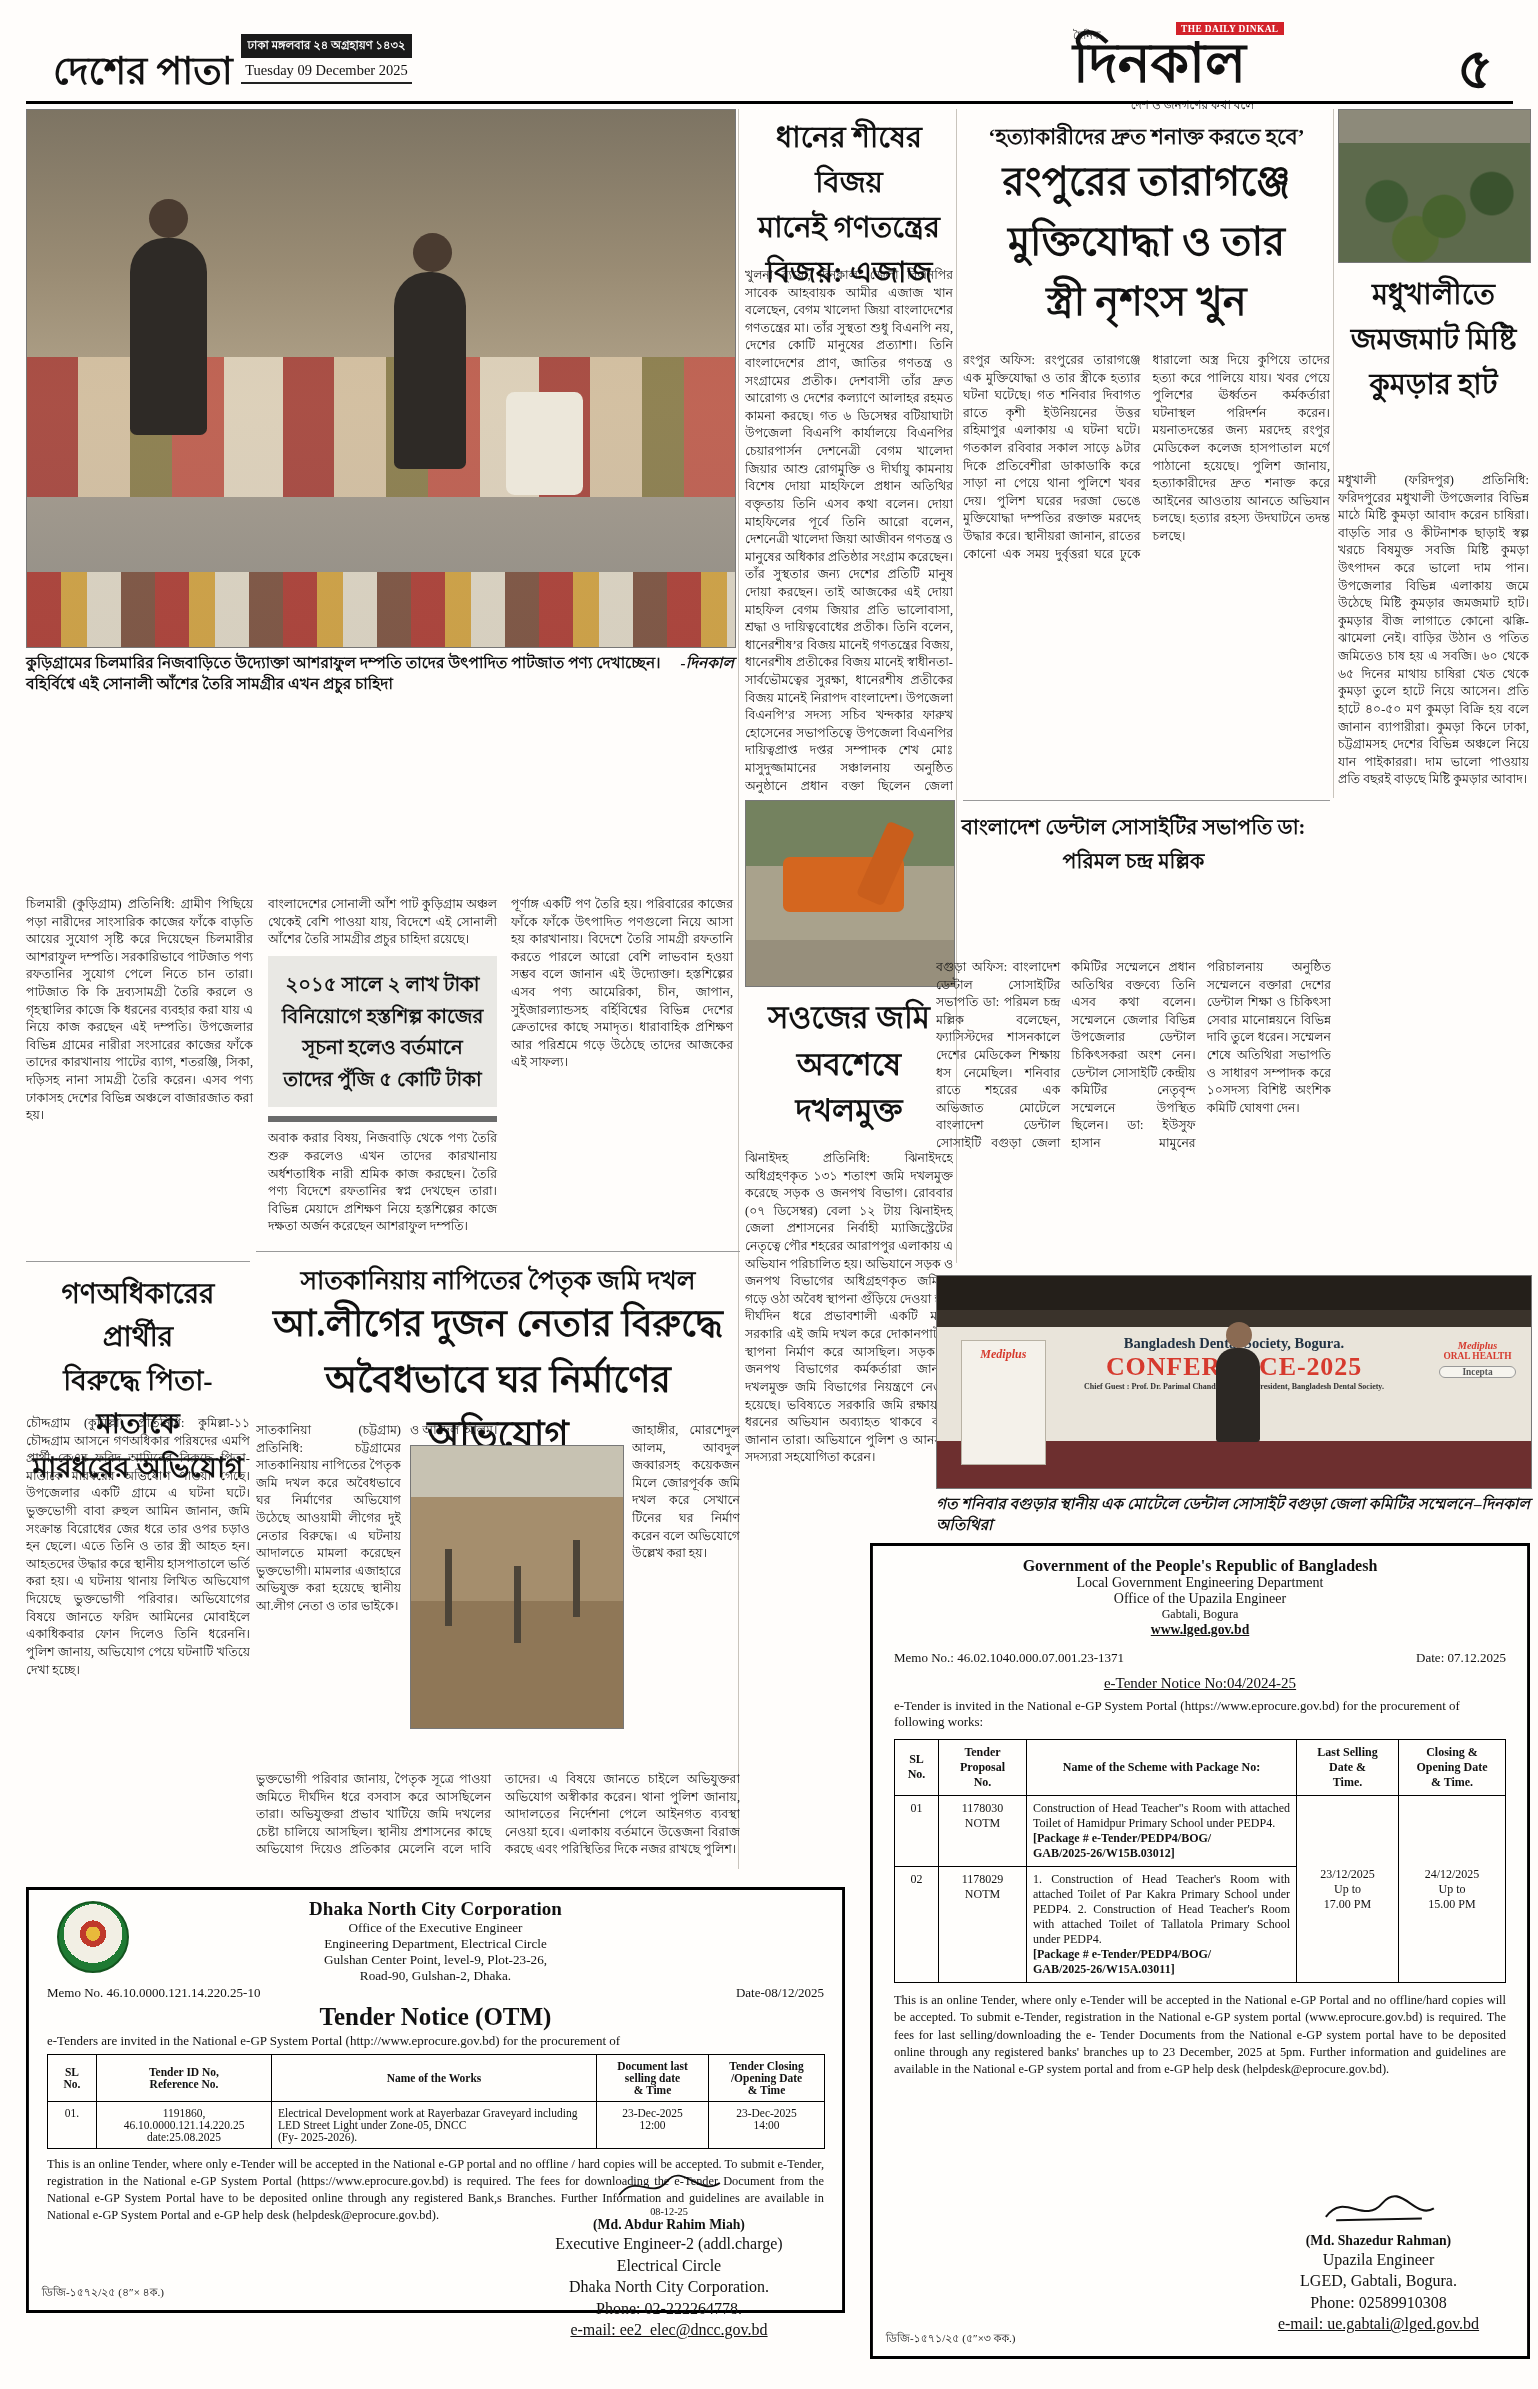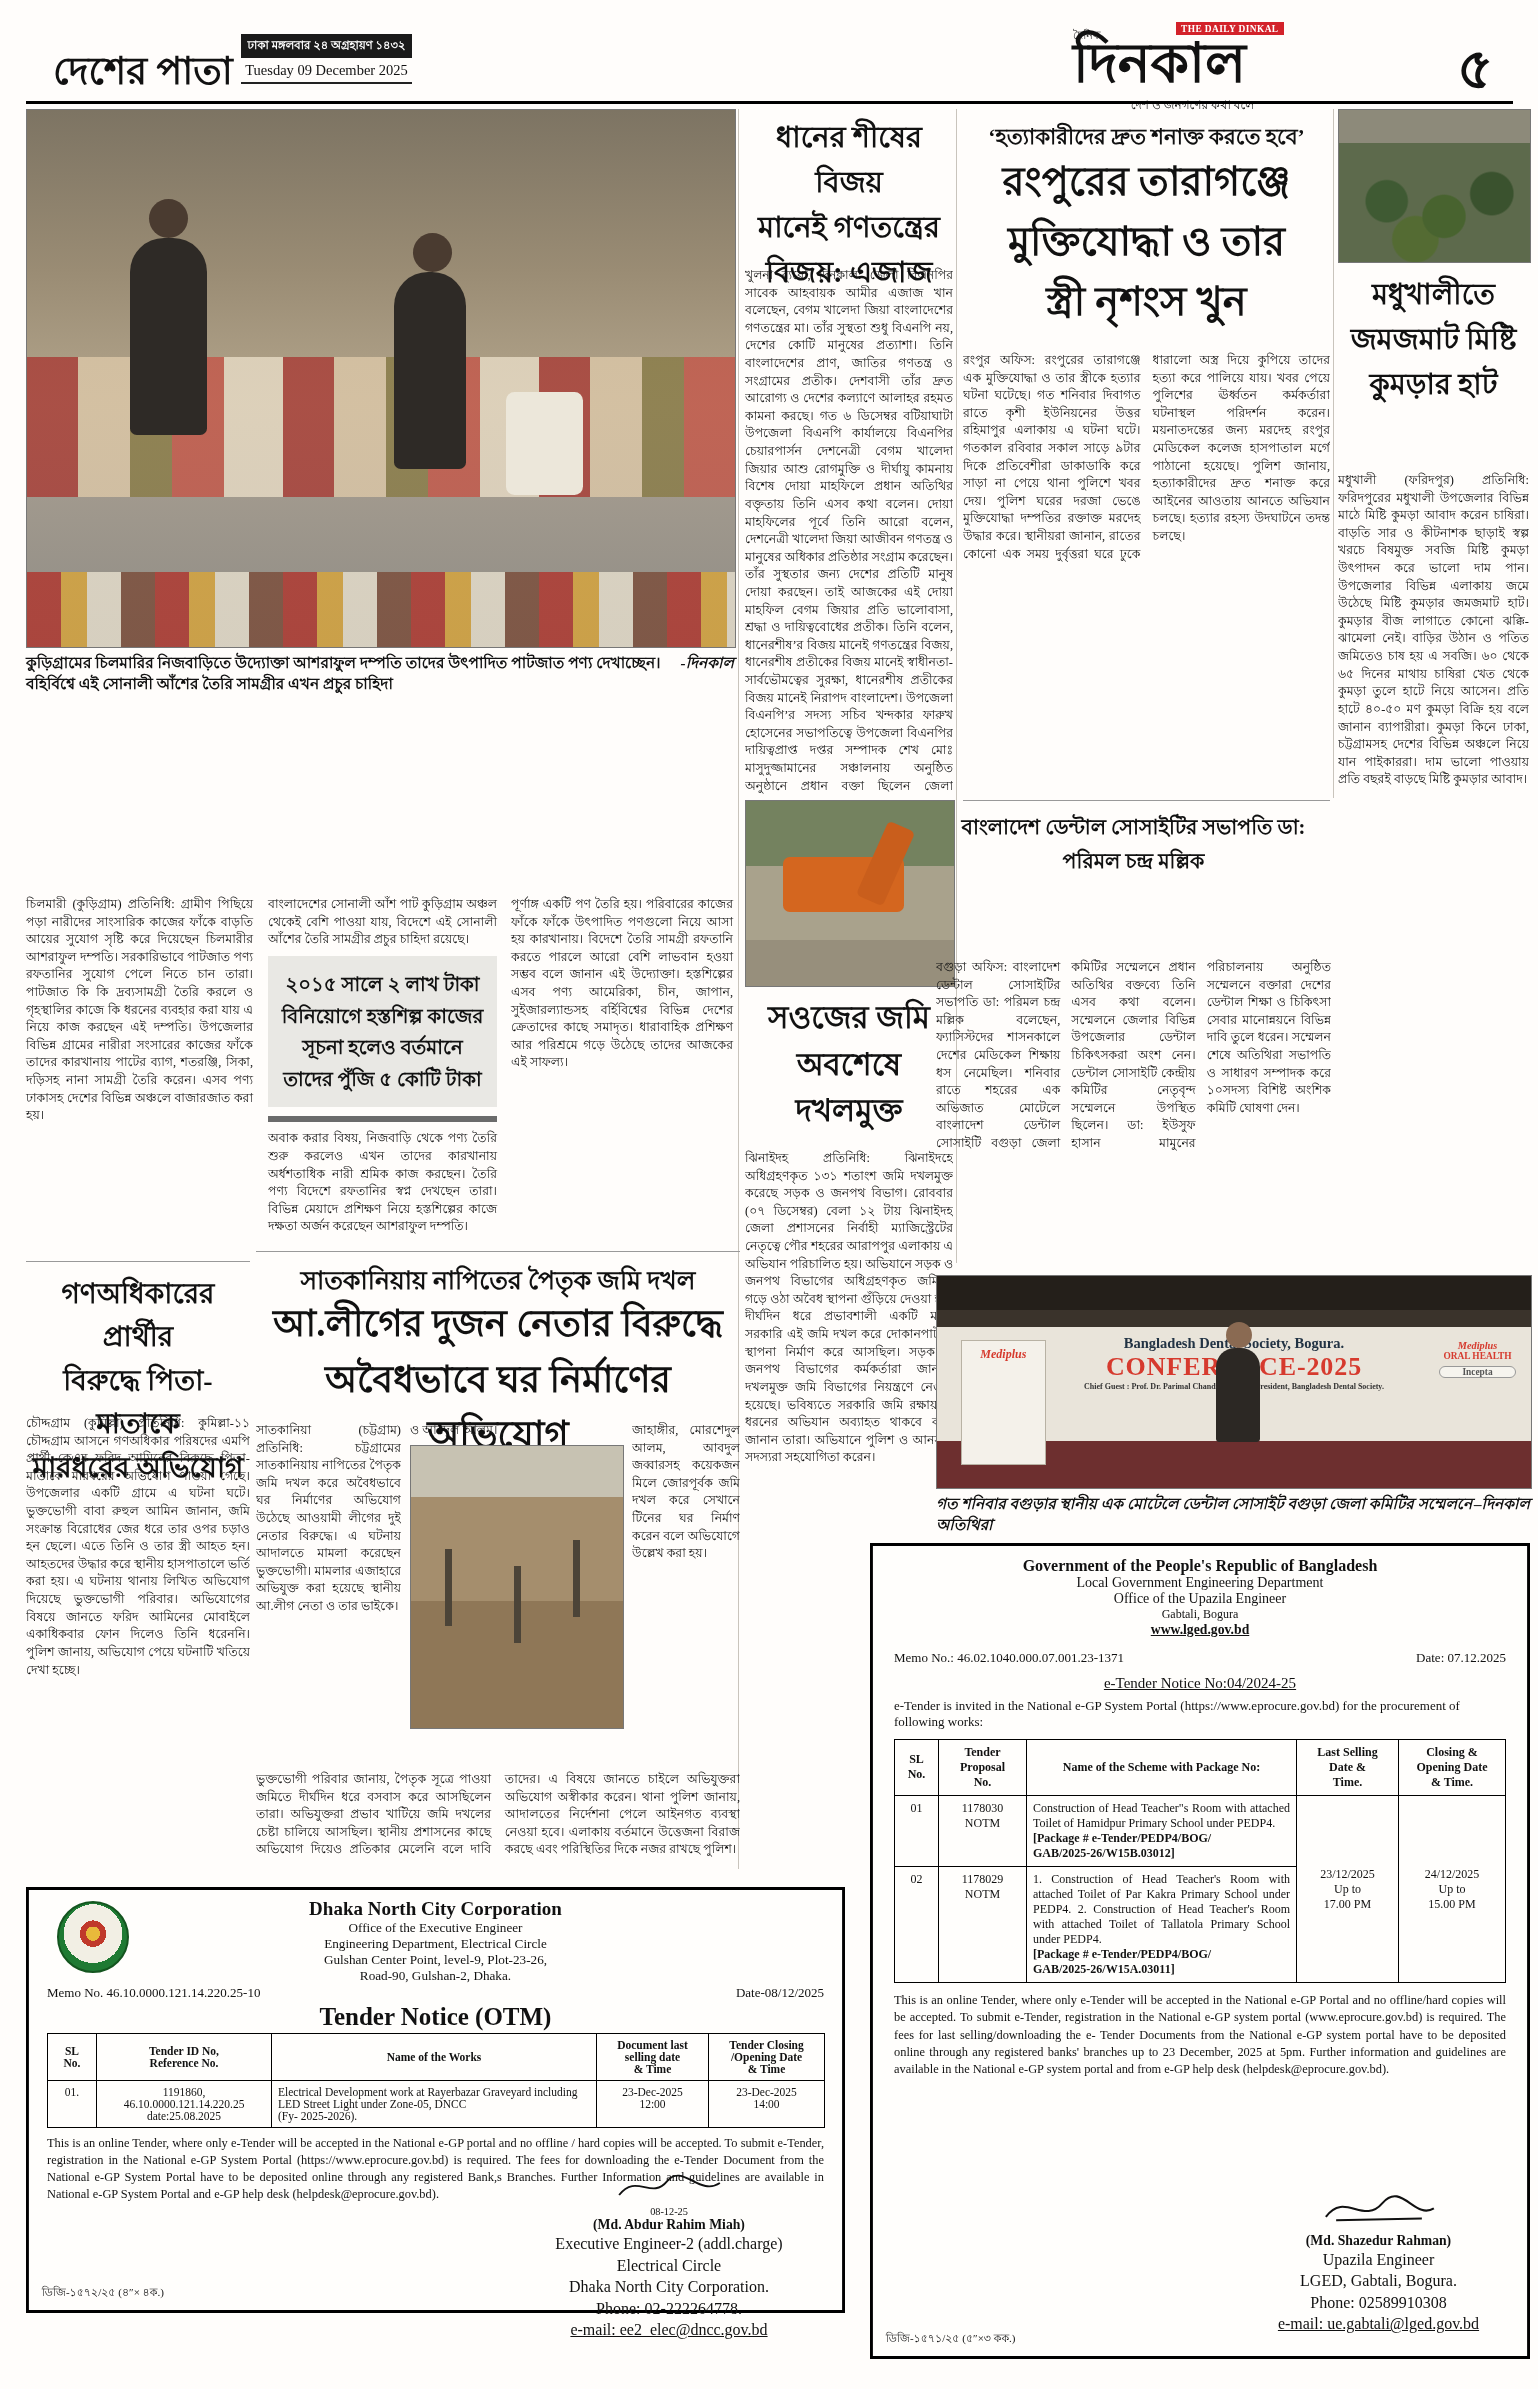--- a/index.html
+++ b/index.html
@@ -186,20 +186,21 @@
       <div style="font-size:13.2px;">Office of the Executive Engineer</div>
       <div style="font-size:13.2px;">Engineering Department, Electrical Circle</div>
       <div style="font-size:13.2px;">Gulshan Center Point, level-9, Plot-23-26,</div>
       <div style="font-size:13.2px;">Road-90, Gulshan-2, Dhaka.</div>
     </div>
     <div style="display:flex;justify-content:space-between;padding:1.7px 19px 0;font-size:13px;">
       <span>Memo No. 46.10.0000.121.14.220.25-10</span>
       <span>Date-08/12/2025</span>
     </div>
     <div class="ctr" style="font-size:25px;font-weight:bold;margin:1.7px 0 1.7px;">Tender Notice (OTM)</div>
+    <div style="font-size:13px;padding:0 19px 5.1px;">e-Tenders are invited in the National e-GP System Portal (http://www.eprocure.gov.bd) for the procurement of</div>
     <table class="tbl" style="width:778px;margin:0 19px;font-size:11.5px;">
       <tbody>
           <tr>
         <th style="width:36px;" class="pl">SL
 No.</th>
         <th style="width:162px;" class="pl">Tender ID No,
 Reference No.</th>
         <th class="pl">Name of the Works</th>
         <th style="width:99px;" class="pl">Document last
 selling date

